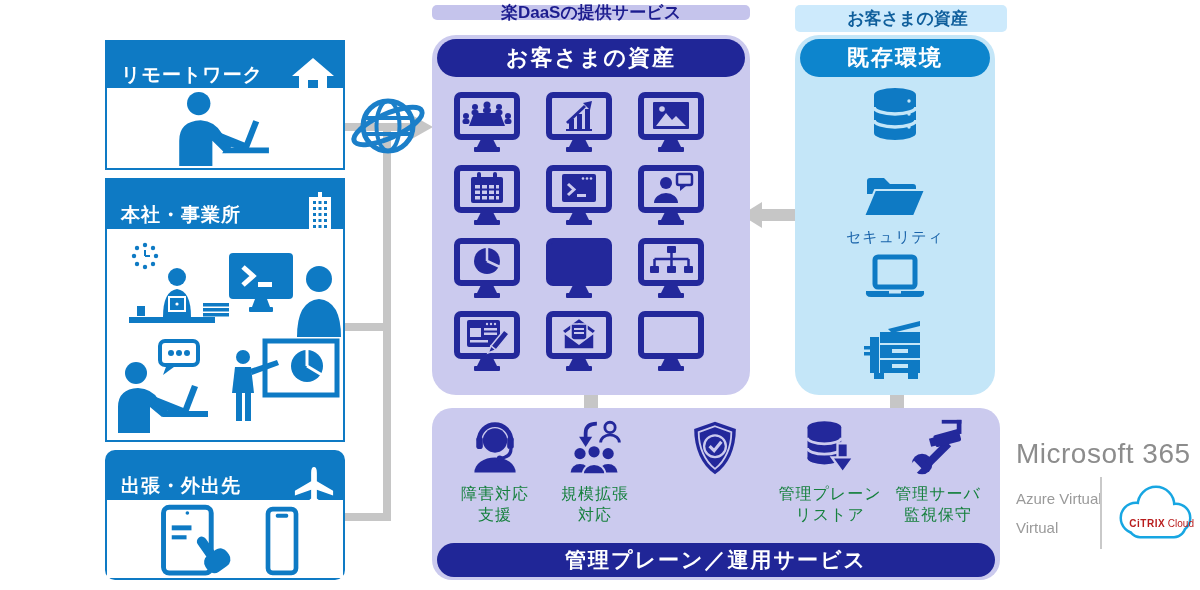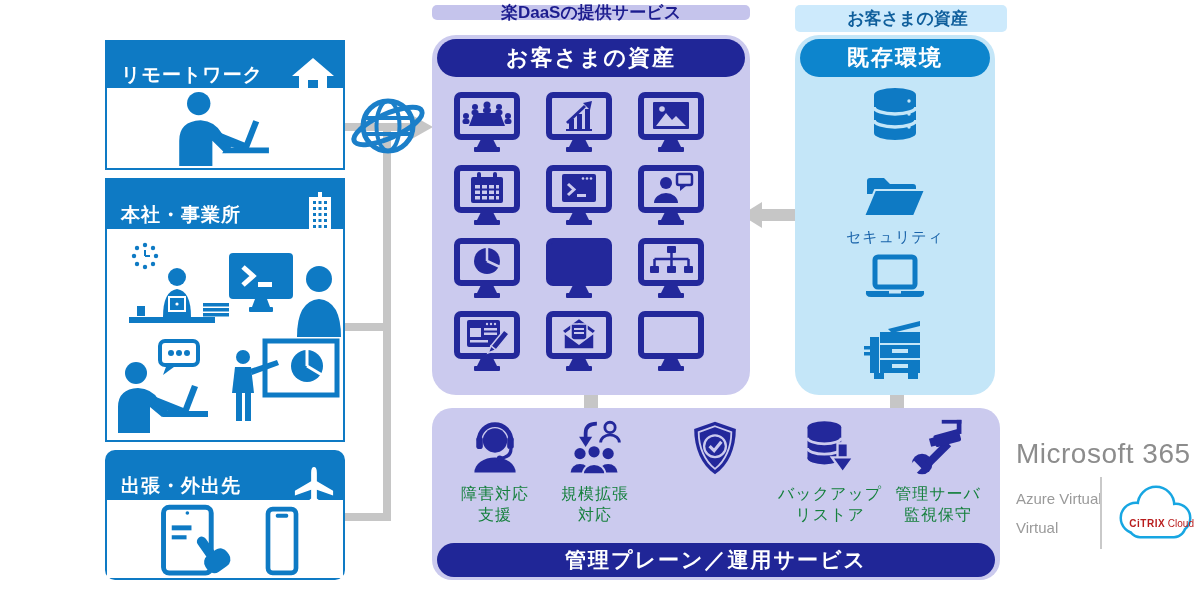--- a/index.html
+++ b/index.html
@@ -473,21 +473,21 @@
         <rect x="8" y="10" width="36" height="33"></rect>
         <ellipse cx="26" cy="43" rx="18" ry="6.5"></ellipse>
       </g>
       <path d="M8 21 a18 6.5 0 0 0 36 0 M8 32 a18 6.5 0 0 0 36 0" stroke="#cbcaee" stroke-width="3" fill="none"></path>
       <g stroke="#cbcaee" stroke-width="2.5" fill="#23289b">
         <rect x="40" y="27" width="11" height="16"></rect>
         <path d="M34 42 H57 L45.5 58 Z"></path>
       </g>
     </svg>
     <div class="slbl">
-      <div>バックアップ</div>
+      <div>管理プレーン</div>
       <div>リストア</div>
     </div>
   </div>
 
   <div class="svc" style="left:876px;">
     <svg width="60" height="62" viewBox="0 0 64 64">
       <g fill="#23289b">
         <circle cx="15" cy="49" r="11"></circle>
         <path d="M18 46 L40 24 L46 30 L24 52 Z"></path>
         <rect x="52" y="2" width="5" height="15"></rect>

